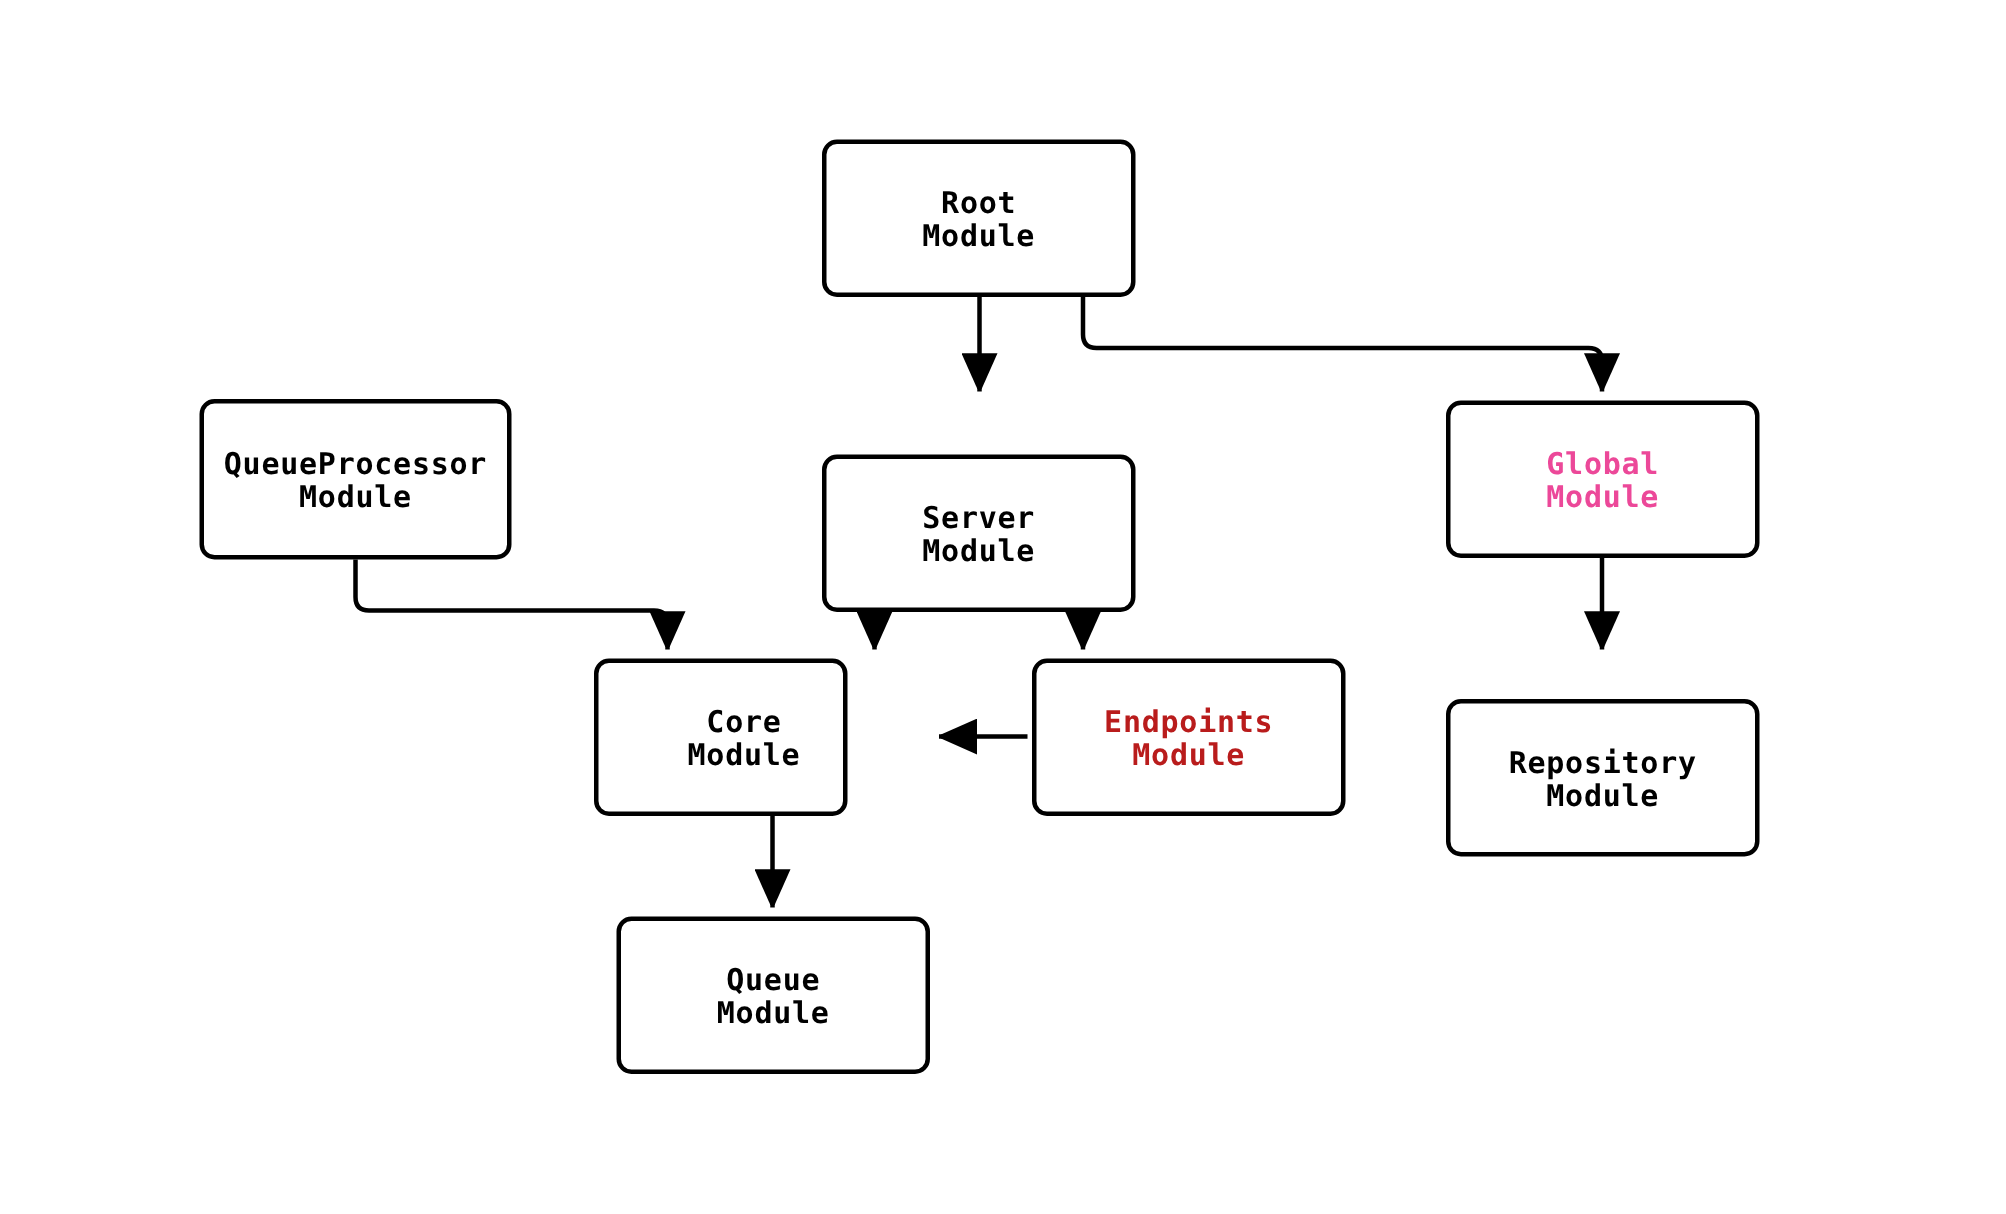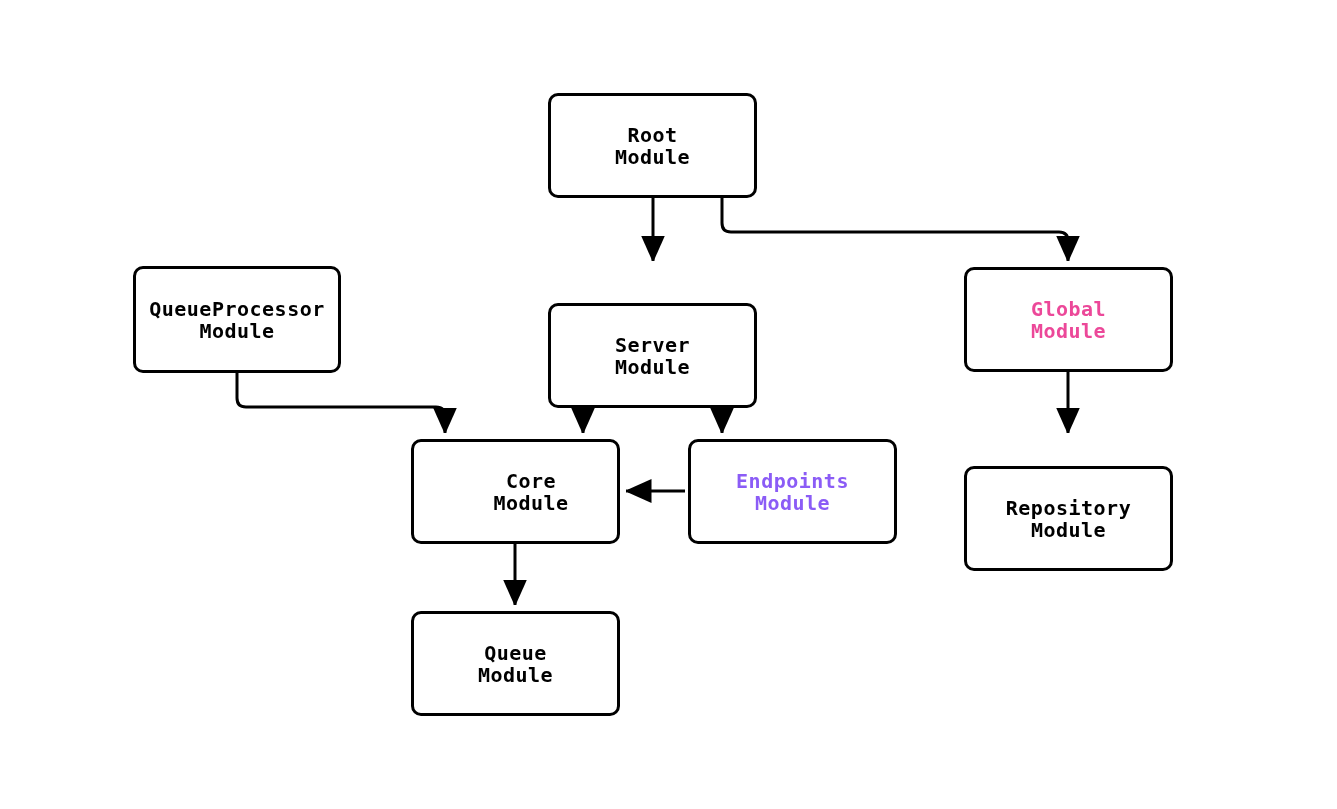--- a/index.html
+++ b/index.html
@@ -76,25 +76,25 @@
         <span class="node-line">Module</span>
       </div>
       <div class="node" style="left: 548px; top: 267px; width: 209px; height: 105px; background: rgb(255, 255, 255); border-color: rgb(0, 0, 0); color: rgb(0, 0, 0); margin-top: 36px;">
         <span class="node-line">Server</span>
         <span class="node-line">Module</span>
       </div>
       <div class="node" style="left: 964px; top: 267px; width: 209px; height: 105px; background: rgb(255, 255, 255); border-color: rgb(0, 0, 0); color: #ec4899;">
         <span class="node-line">Global</span>
         <span class="node-line">Module</span>
       </div>
-      <div class="node" style="left: 411px; top: 439px; width: 209px; height: 105px; background: rgb(255, 255, 255); border-color: rgb(0, 0, 0); color: rgb(0, 0, 0); padding-left: 31px;">
+      <div class="node" style="left: 396px; top: 439px; width: 169px; height: 105px; background: rgb(255, 255, 255); border-color: rgb(0, 0, 0); color: rgb(0, 0, 0); padding-left: 31px;">
         <span class="node-line">Core</span>
         <span class="node-line">Module</span>
       </div>
-      <div class="node" style="left: 688px; top: 439px; width: 209px; height: 105px; background: rgb(255, 255, 255); border-color: rgb(0, 0, 0); color: #8b5cf6; justify-content: center;">
+      <div class="node" style="left: 688px; top: 439px; width: 209px; height: 105px; background: rgb(255, 255, 255); border-color: rgb(0, 0, 0); color: #b91c1c; justify-content: center;">
         <span class="node-line">Endpoints</span>
         <span class="node-line">Module</span>
       </div>
       <div class="node" style="left: 964px; top: 439px; width: 209px; height: 105px; background: rgb(255, 255, 255); border-color: rgb(0, 0, 0); color: rgb(0, 0, 0); margin-top: 27px;">
         <span class="node-line">Repository</span>
         <span class="node-line">Module</span>
       </div>
       <div class="node" style="left: 411px; top: 611px; width: 209px; height: 105px; background: rgb(255, 255, 255); border-color: rgb(0, 0, 0); color: rgb(0, 0, 0);">
         <span class="node-line">Queue</span>
         <span class="node-line">Module</span>

